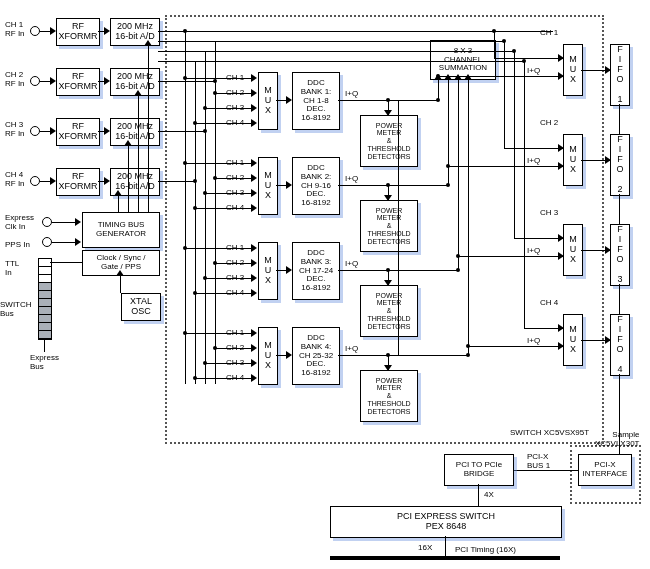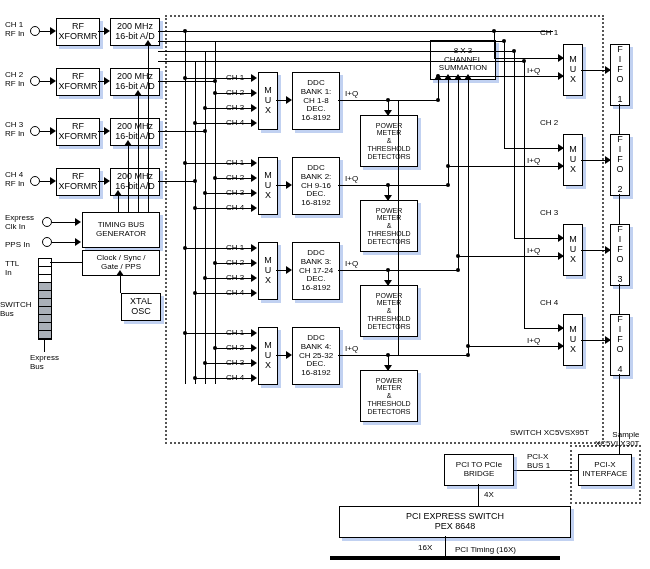--- a/index.html
+++ b/index.html
@@ -481,19 +481,19 @@
 <div class="label" style="left:527px; top:452px; white-space:pre;">PCI-X
 BUS 1</div>
 <div class="hline" style="left:512px; top:470px; width:66px;"></div>
 
 <div class="box" style="left:444px; top:454px; width:68px; height:30px; white-space:pre; font-size:8px;">PCI TO PCIe
 BRIDGE</div>
 
 <div class="vline" style="left:478px; top:484px; height:22px;"></div>
 <div class="label" style="left:484px; top:490px;">4X</div>
 
-<div class="box" style="left:330px; top:506px; width:230px; height:30px; white-space:pre; font-size:9px;margin-left:9px;">PCI EXPRESS SWITCH
+<div class="box" style="left:330px; top:506px; width:230px; height:30px; white-space:pre; font-size:9px;">PCI EXPRESS SWITCH
 PEX 8648</div>
 
 <div class="vline" style="left:445px; top:536px; height:20px;"></div>
 <div class="label" style="left:418px; top:543px;">16X</div>
 <div class="hline" style="left:330px; top:556px; width:230px; height:4px; background:#000;"></div>
 <div class="label" style="left:455px; top:545px;">PCI Timing (16X)</div>
 
 </body></html>

